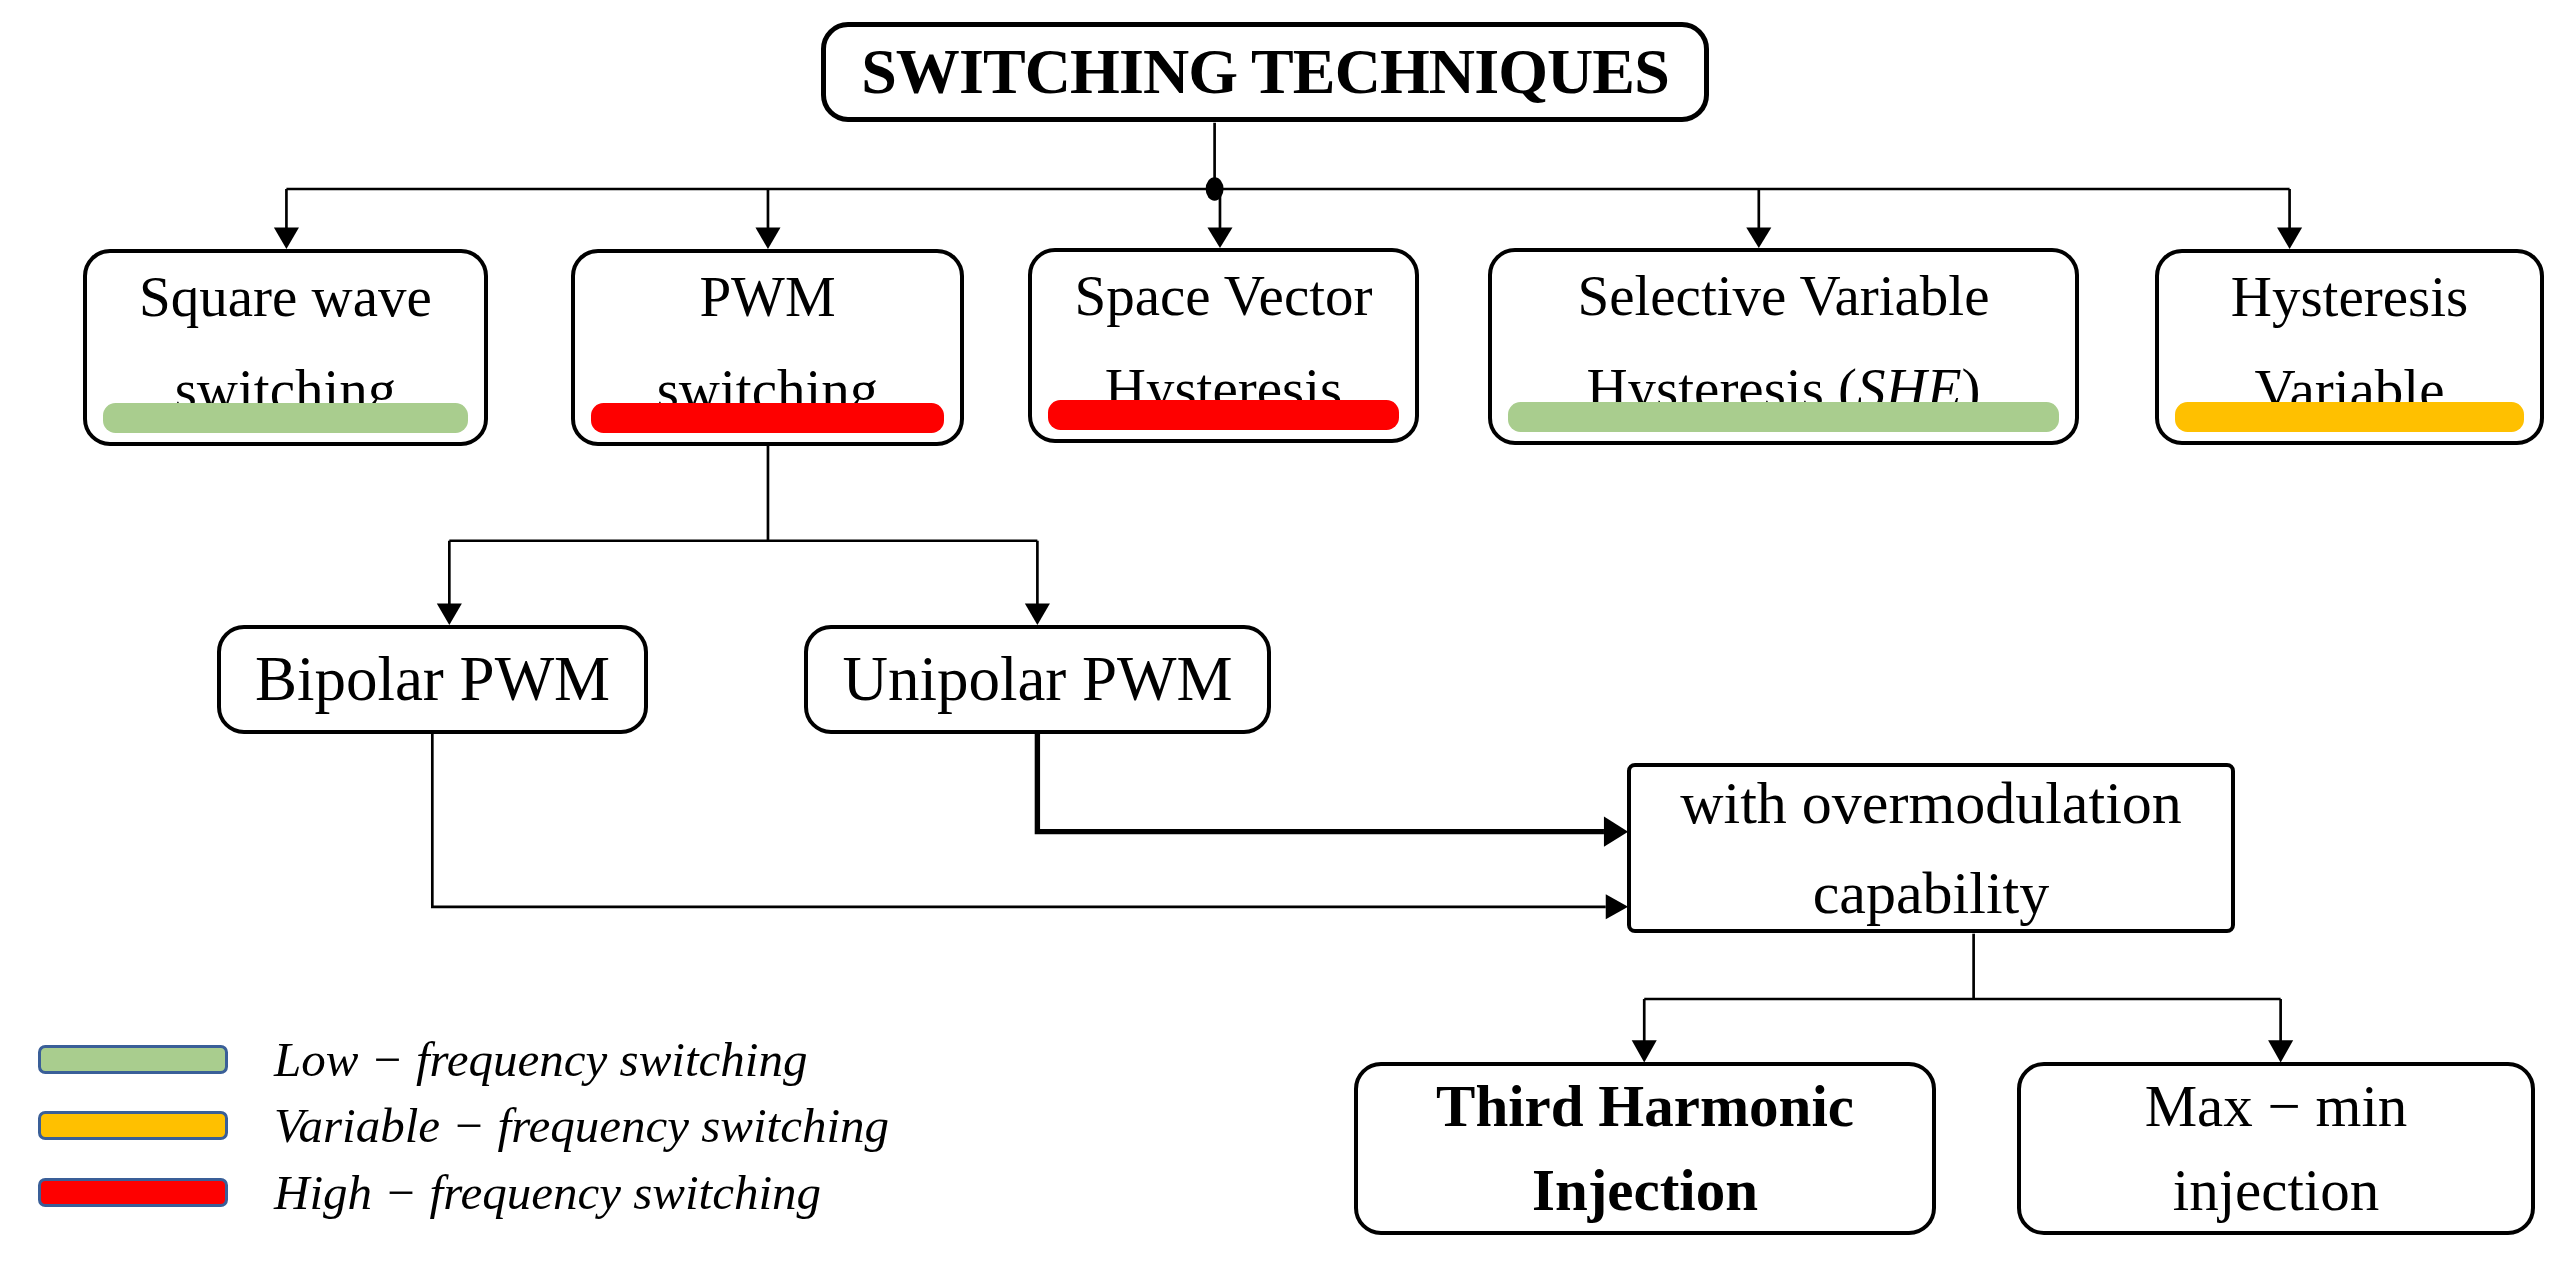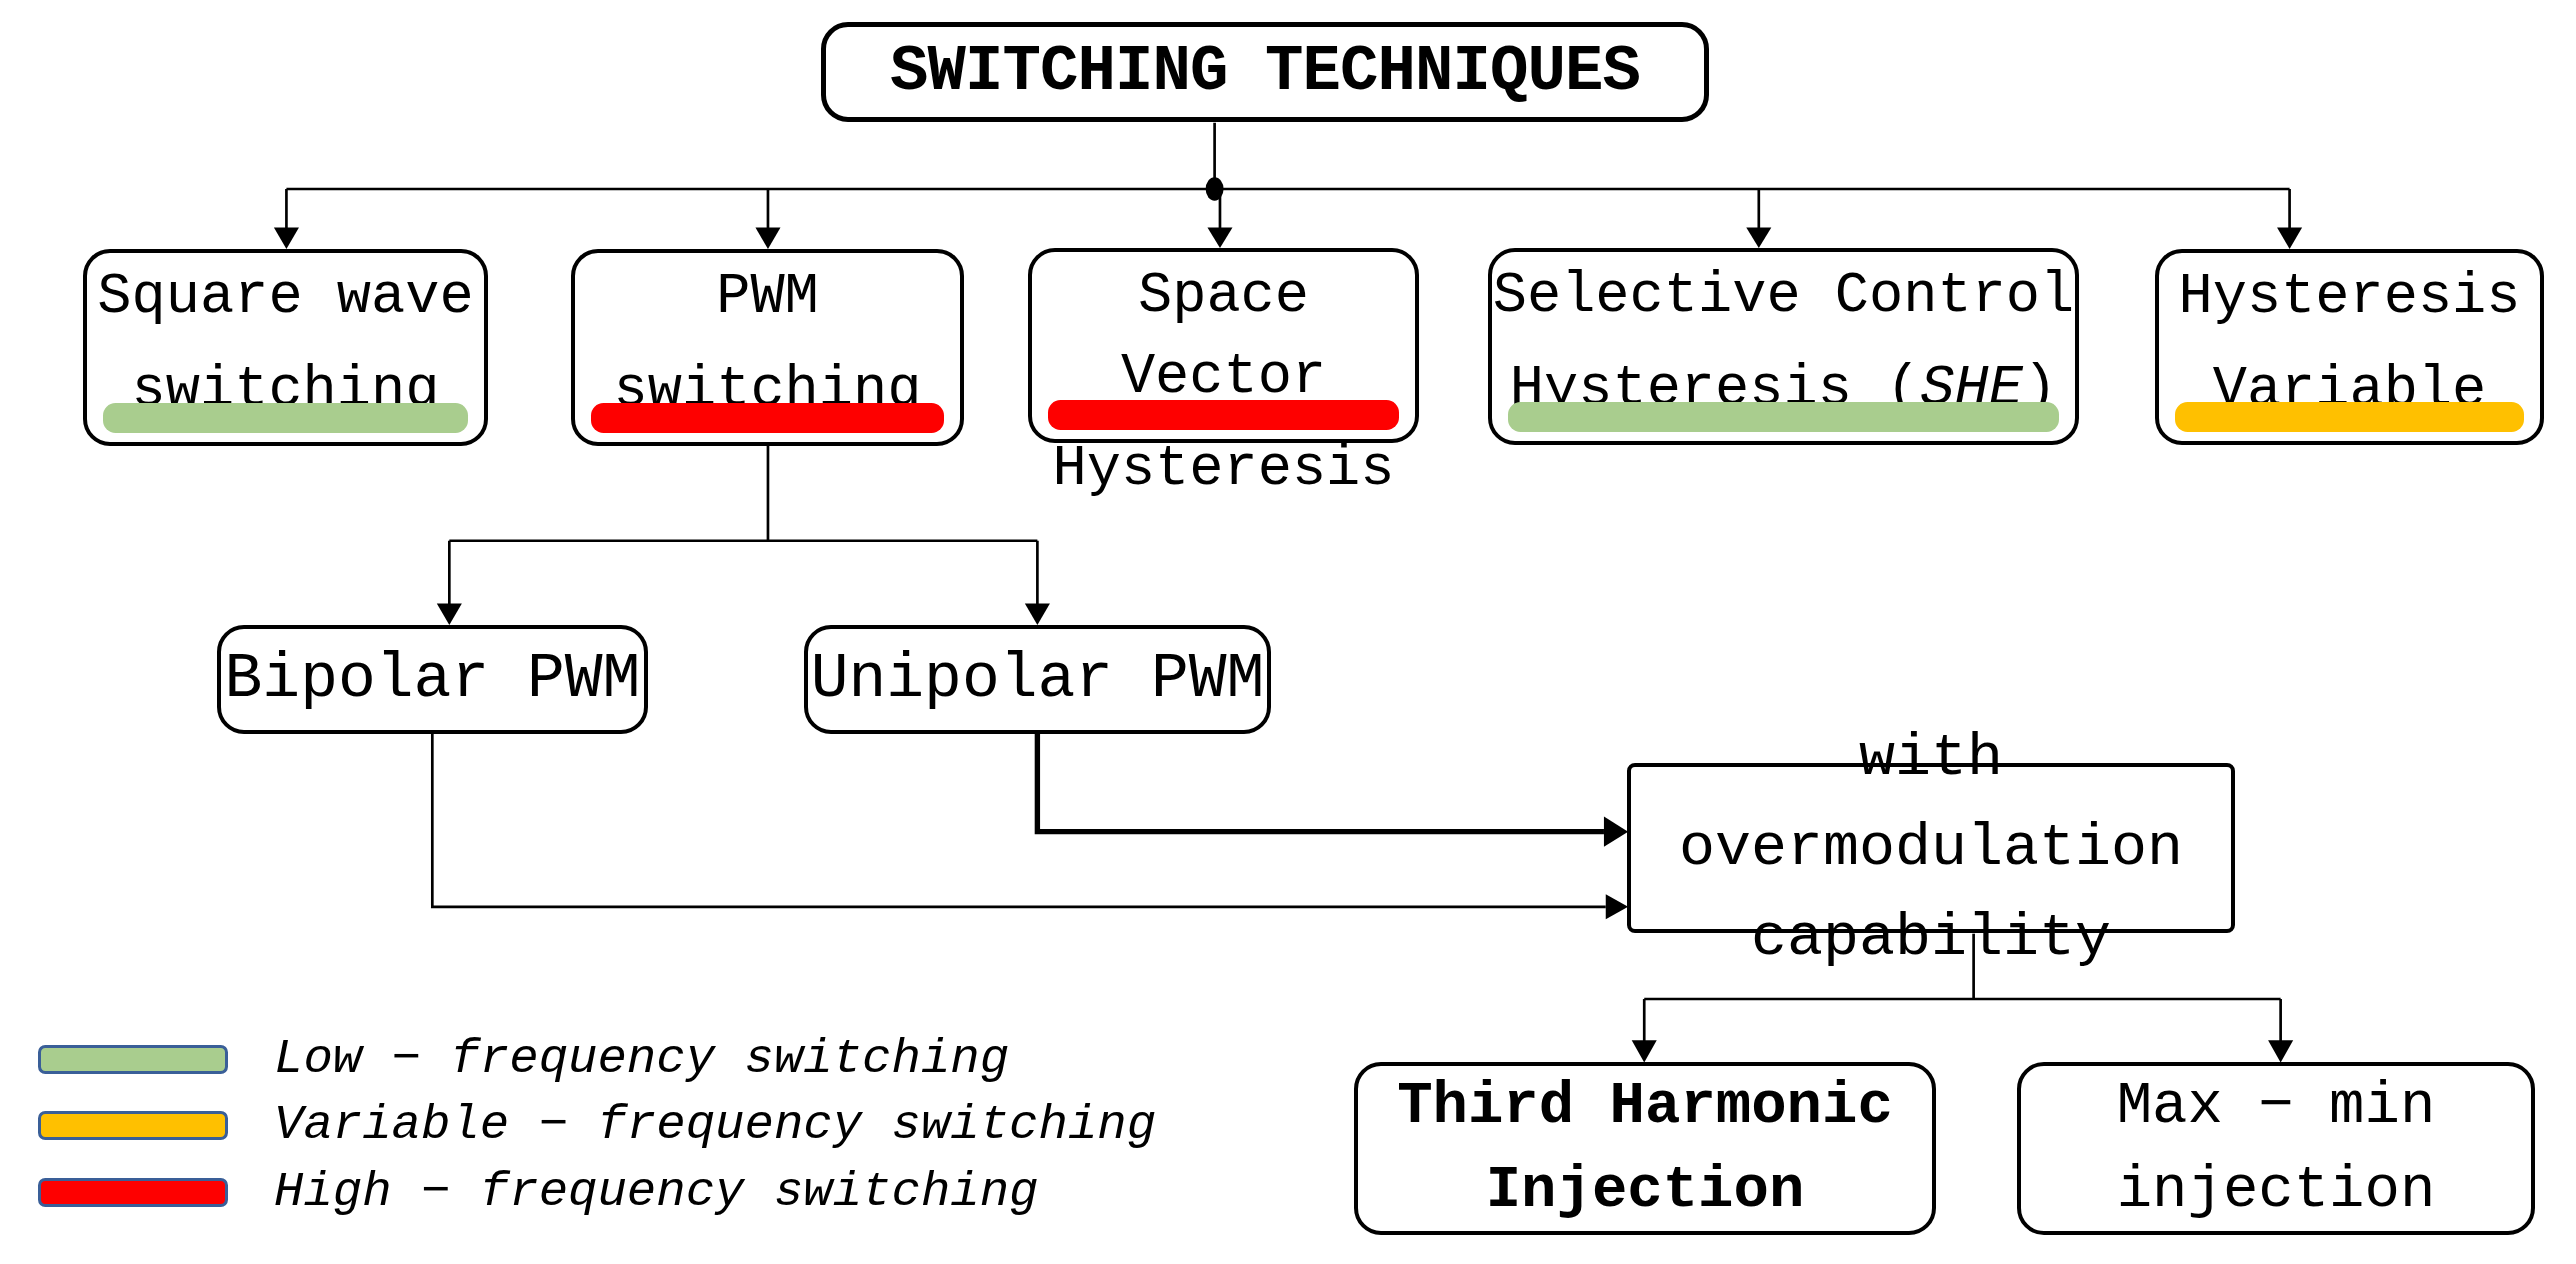--- a/index.html
+++ b/index.html
@@ -1,17 +1,17 @@
 <!DOCTYPE html>
 <html style="font-size:14.3px"><head>
 <meta charset="utf-8">
 <style>
   html,body{margin:0;padding:0;background:#fff;}
   #canvas{position:relative;width:2576px;height:1265px;background:#ffffff;overflow:hidden;
-          font-family:Liberation Mono, monospace;color:#000;}
+          font-family:Liberation Serif, serif;color:#000;}
   #connectors{position:absolute;left:0;top:0;width:2576px;height:1265px;z-index:0;}
   .node{position:absolute;background:#fff;border:4.5px solid #000;border-radius:27px;
         box-sizing:border-box;display:flex;flex-direction:column;align-items:center;
         justify-content:center;text-align:center;z-index:1;}
   .node .ln{display:block;}
   
   .lvl1{font-size:57px;line-height:1.42;justify-content:flex-start;padding-top:3.6px;gap:12px;}
   .bar{position:absolute;left:16px;right:16px;bottom:9px;height:30px;border-radius:12.5px;}
   
   #title-box{left:821px;top:22.4px;width:888px;height:100px;border-width:5.4px;
@@ -97,21 +97,21 @@
     <div class="bar" style="background: rgb(254, 0, 0);"></div>
   </div>
 
   <div class="node lvl1" id="n2">
     <span class="ln">Space Vector</span>
     <span class="ln">Hysteresis</span>
     <div class="bar" style="background: rgb(254, 0, 0);"></div>
   </div>
 
   <div class="node lvl1" id="n3">
-    <span class="ln">Selective Control</span>
+    <span class="ln">Selective Variable</span>
     <span class="ln"><span>Hysteresis (</span><em>SHE</em><span>)</span></span>
     <div class="bar" style="background: rgb(169, 205, 142);"></div>
   </div>
 
   <div class="node lvl1" id="n4">
     <span class="ln">Hysteresis</span>
     <span class="ln">Variable</span>
     <div class="bar" style="background: rgb(255, 192, 0);"></div>
   </div>
 

